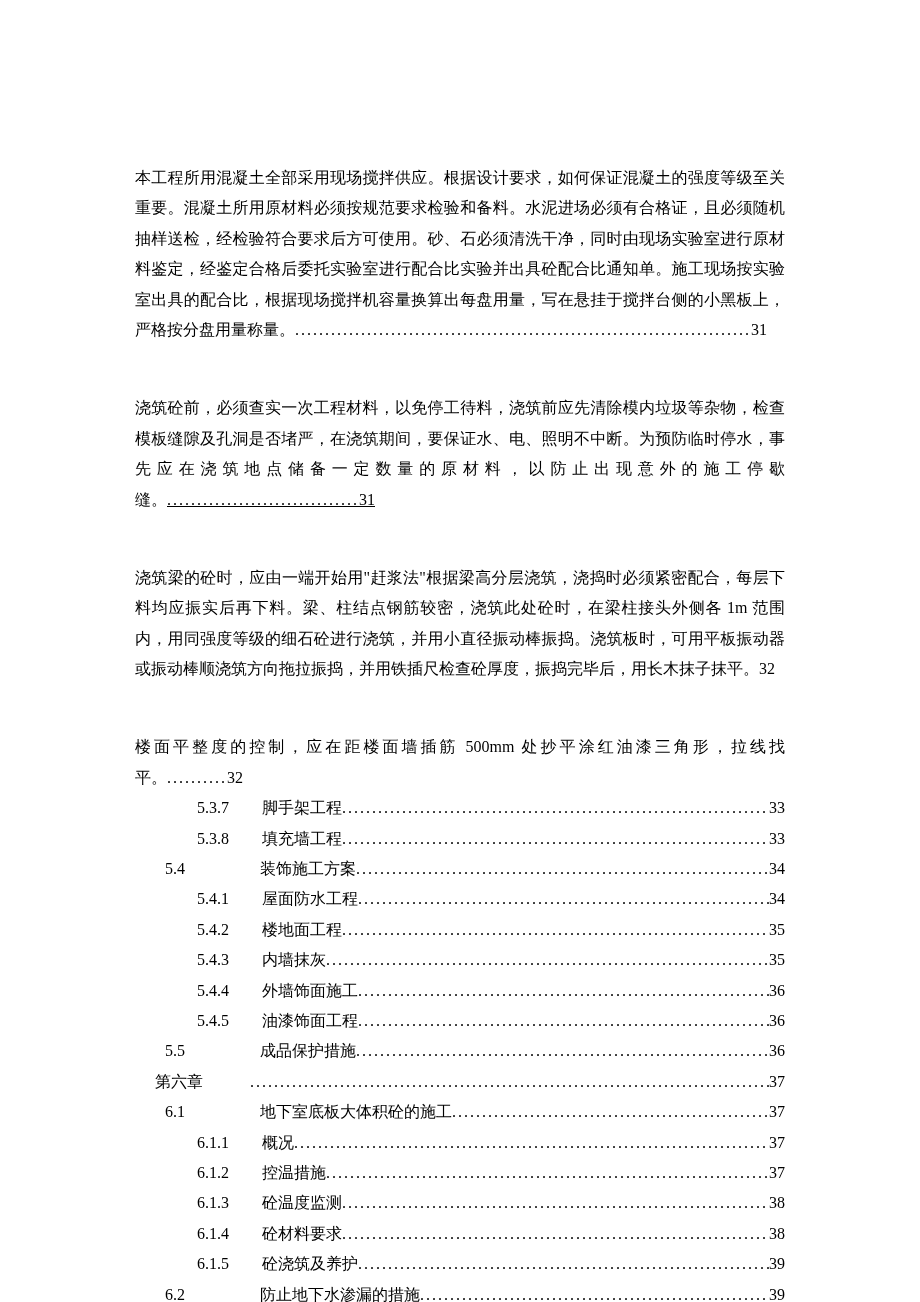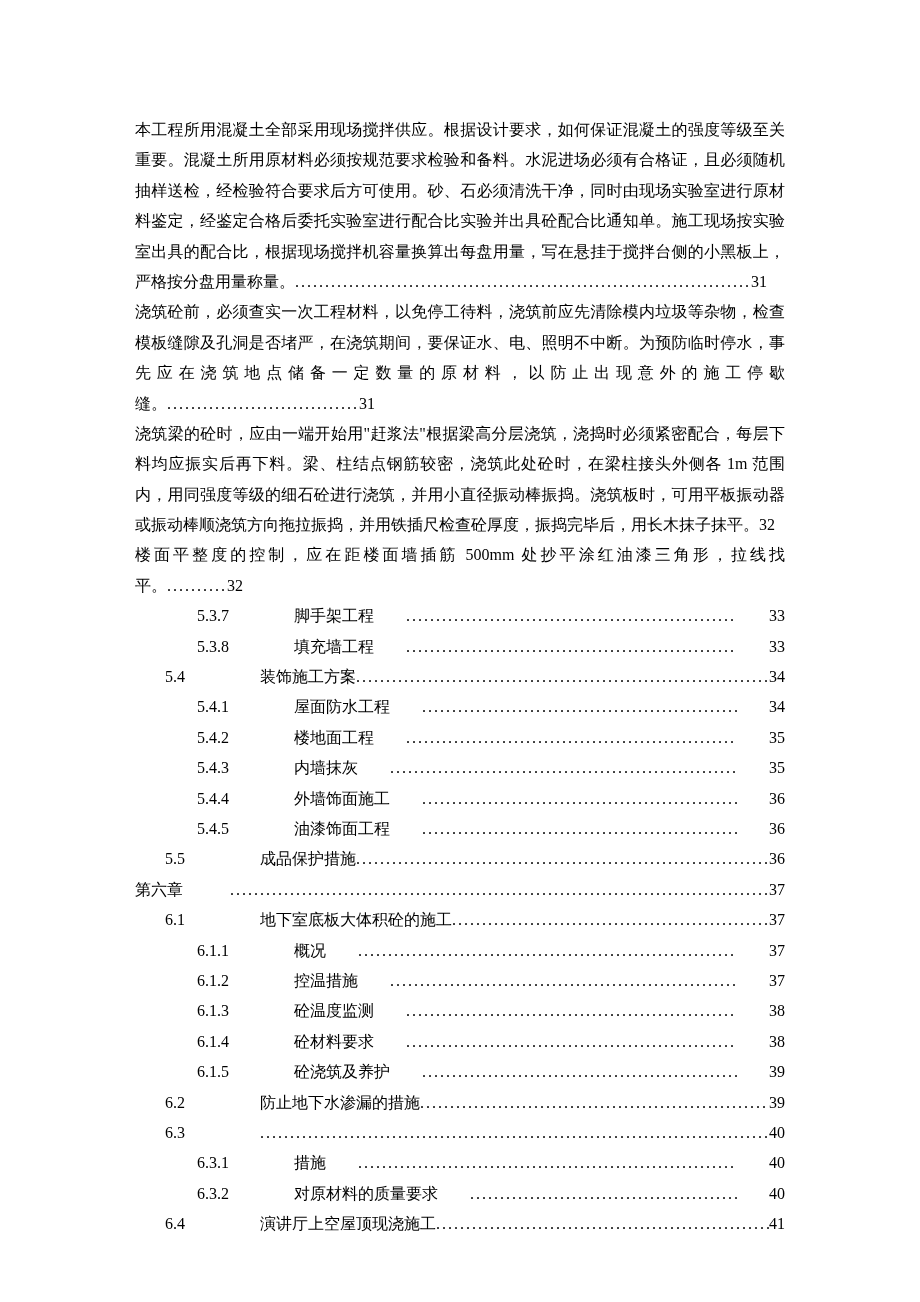--- a/index.html
+++ b/index.html
@@ -12,20 +12,21 @@
       font-size: 16px;
       line-height: 1.9;
       color: #000;
       background: #fff;
       width: 920px;
       padding: 115px 135px 80px 135px;
     }
     .body-text {
       text-align: justify;
       margin-bottom: 0;
+      margin-top: 48px;
     }
     .para {
       margin-bottom: 0;
     }
     .toc-line {
       display: flex;
       align-items: baseline;
       white-space: nowrap;
       overflow: hidden;
     }
@@ -41,24 +42,24 @@
       letter-spacing: 2px;
     }
     .toc-dots::before {
       content: "..............................................................................................................................................................................";
     }
     .toc-page {
       flex-shrink: 0;
     }
     .indent-1 {
       padding-left: 62px;
-      gap: 32px;
     }
     .indent-0 {
       padding-left: 0px;
+      margin-left: 20px;
     }
     .indent-05 {
       padding-left: 30px;
     }
     .label-wide {
       display: inline-block;
       min-width: 95px;
     }
     .label-narrow {
       display: inline-block;
@@ -67,21 +68,21 @@
     .label-chapter {
       display: inline-block;
       min-width: 95px;
     }
   </style>
 </head>
 <body>
 
 <div id="paragraphs-container">
     <div class="body-text para"><span>本工程所用混凝土全部采用现场搅拌供应。根据设计要求，如何保证混凝土的强度等级至关重要。混凝土所用原材料必须按规范要求检验和备料。水泥进场必须有合格证，且必须随机抽样送检，经检验符合要求后方可使用。砂、石必须清洗干净，同时由现场实验室进行原材料鉴定，经鉴定合格后委托实验室进行配合比实验并出具砼配合比通知单。施工现场按实验室出具的配合比，根据现场搅拌机容量换算出每盘用量，写在悬挂于搅拌台侧的小黑板上，严格按分盘用量称量。</span><span style="display: inline;"><span style="letter-spacing: 2px;">............................................................................</span><span>31</span></span></div>
-    <div class="body-text para"><span>浇筑砼前，必须查实一次工程材料，以免停工待料，浇筑前应先清除模内垃圾等杂物，检查模板缝隙及孔洞是否堵严，在浇筑期间，要保证水、电、照明不中断。为预防临时停水，事先应在浇筑地点储备一定数量的原材料，以防止出现意外的施工停歇缝。</span><span style="display: inline;"><span style="letter-spacing: 2px;">................................</span><span>31</span></span></div>
+    <div class="body-text para"><span>浇筑砼前，必须查实一次工程材料，以免停工待料，浇筑前应先清除模内垃圾等杂物，检查模板缝隙及孔洞是否堵严，在浇筑期间，要保证水、电、照明不中断。为预防临时停水，事先应在浇筑地点储备一定数量的原材料，以防止出现意外的施工停歇缝。</span><span style="display: inline; text-decoration: underline;"><span style="letter-spacing: 2px;">................................</span><span>31</span></span></div>
     <div class="body-text para"><span>浇筑梁的砼时，应由一端开始用"赶浆法"根据梁高分层浇筑，浇捣时必须紧密配合，每层下料均应振实后再下料。梁、柱结点钢筋较密，浇筑此处砼时，在梁柱接头外侧各 1m 范围内，用同强度等级的细石砼进行浇筑，并用小直径振动棒振捣。浇筑板时，可用平板振动器或振动棒顺浇筑方向拖拉振捣，并用铁插尺检查砼厚度，振捣完毕后，用长木抹子抹平。</span><span>32</span></div>
     <div class="body-text para"><span>楼面平整度的控制，应在距楼面墙插筋 500mm 处抄平涂红油漆三角形，拉线找平。</span><span style="display: inline;"><span style="letter-spacing: 2px;">..........</span><span>32</span></span></div>
   </div>
 <div id="toc-container">
     <div class="toc-line indent-1">
       <span class="toc-label label-narrow">5.3.7</span>
       <span class="toc-title">脚手架工程</span>
       <span class="toc-dots"></span>
       <span class="toc-page">33</span>
     </div>

